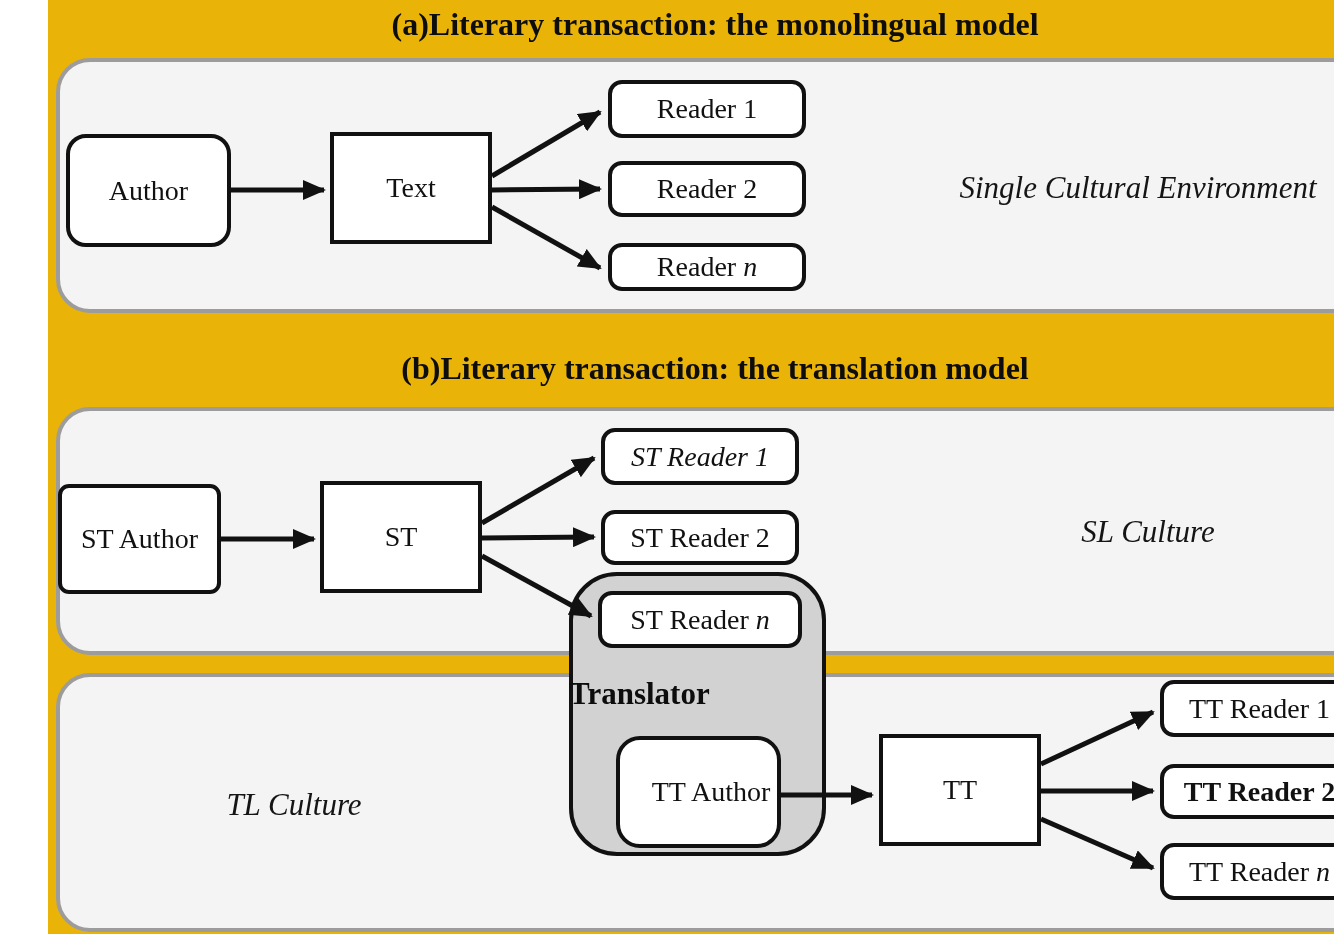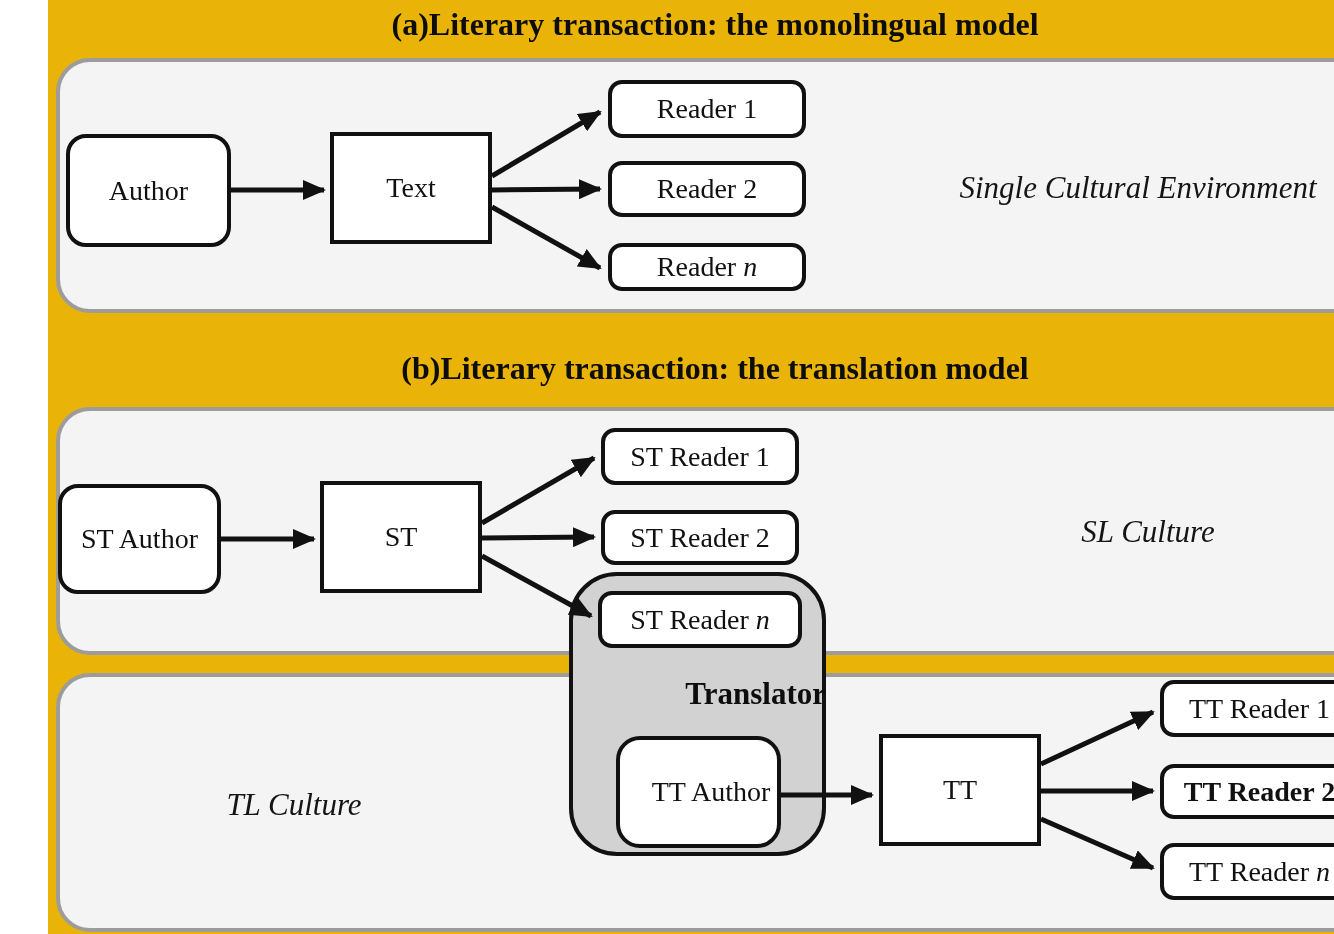--- a/index.html
+++ b/index.html
@@ -32,21 +32,21 @@
   }
   .r-big   { border-radius:20px; }
   .r-small { border-radius:14px; }
   .square  { border-radius:0; }
   .env-label {
     position:absolute; z-index:3; font-style:italic; font-size:31px;
     text-align:center; color:#151515; white-space:nowrap;
   }
   .translator-label {
     position:absolute; z-index:3; font-weight:bold; font-size:31px;
-    text-align:right; color:#0d0d0d;
+    text-align:left; color:#0d0d0d;
   }
   .var-n { font-style:italic; }
   svg.arrows { position:absolute; left:0; top:0; z-index:4; pointer-events:none; }
   svg.arrows line { stroke:#111; stroke-width:5; }
 </style>
 </head>
 <body>
 
 <div class="page">
 
@@ -60,23 +60,23 @@
   <div class="translator" style="left:521px; top:572px; width:257px; height:284px;"></div>
   <div class="translator-label" style="left:521px; top:676px; width:257px;">Translator</div>
 
   <div class="node r-big" style="left:18px; top:134px; width:165px; height:113px;">Author</div>
   <div class="node square" style="left:282px; top:132px; width:162px; height:112px;">Text</div>
   <div class="node r-small" style="left:560px; top:80px; width:198px; height:58px;">Reader 1</div>
   <div class="node r-small" style="left:560px; top:161px; width:198px; height:56px;">Reader 2</div>
   <div class="node r-small" style="left:560px; top:243px; width:198px; height:48px;"><span>Reader </span><span class="var-n">n</span></div>
   <div class="env-label" style="left:870px; top:170px; width:440px;">Single Cultural Environment</div>
 
-  <div class="node r-big" style="left:10px; top:484px; width:163px; height:110px;">ST Author</div>
+  <div class="node r-big" style="left:10px; top:484px; width:163px; height:110px;border-radius:11px;">ST Author</div>
   <div class="node square" style="left:272px; top:481px; width:162px; height:112px;">ST</div>
-  <div class="node r-small" style="left:553px; top:428px; width:198px; height:57px;">ST Reader 1</div>
+  <div class="node r-small" style="left:553px; top:428px; width:198px; height:57px;font-style:italic;">ST Reader 1</div>
   <div class="node r-small" style="left:553px; top:510px; width:198px; height:55px;">ST Reader 2</div>
   <div class="node r-small" style="left:550px; top:591px; width:204px; height:57px;"><span>ST Reader </span><span class="var-n">n</span></div>
   <div class="env-label" style="left:980px; top:514px; width:240px;">SL Culture</div>
 
   <div class="env-label" style="left:126px; top:787px; width:240px;">TL Culture</div>
   <div class="node r-big" style="left:568px; top:736px; width:165px; height:112px; border-radius:24px;padding-left:25px;">TT Author</div>
   <div class="node square" style="left:831px; top:734px; width:162px; height:112px;">TT</div>
   <div class="node r-small" style="left:1112px; top:680px; width:199px; height:57px;">TT Reader 1</div>
   <div class="node r-small" style="left:1112px; top:764px; width:199px; height:55px;font-weight:bold;">TT Reader 2</div>
   <div class="node r-small" style="left:1112px; top:843px; width:199px; height:57px;"><span>TT Reader </span><span class="var-n">n</span></div>

